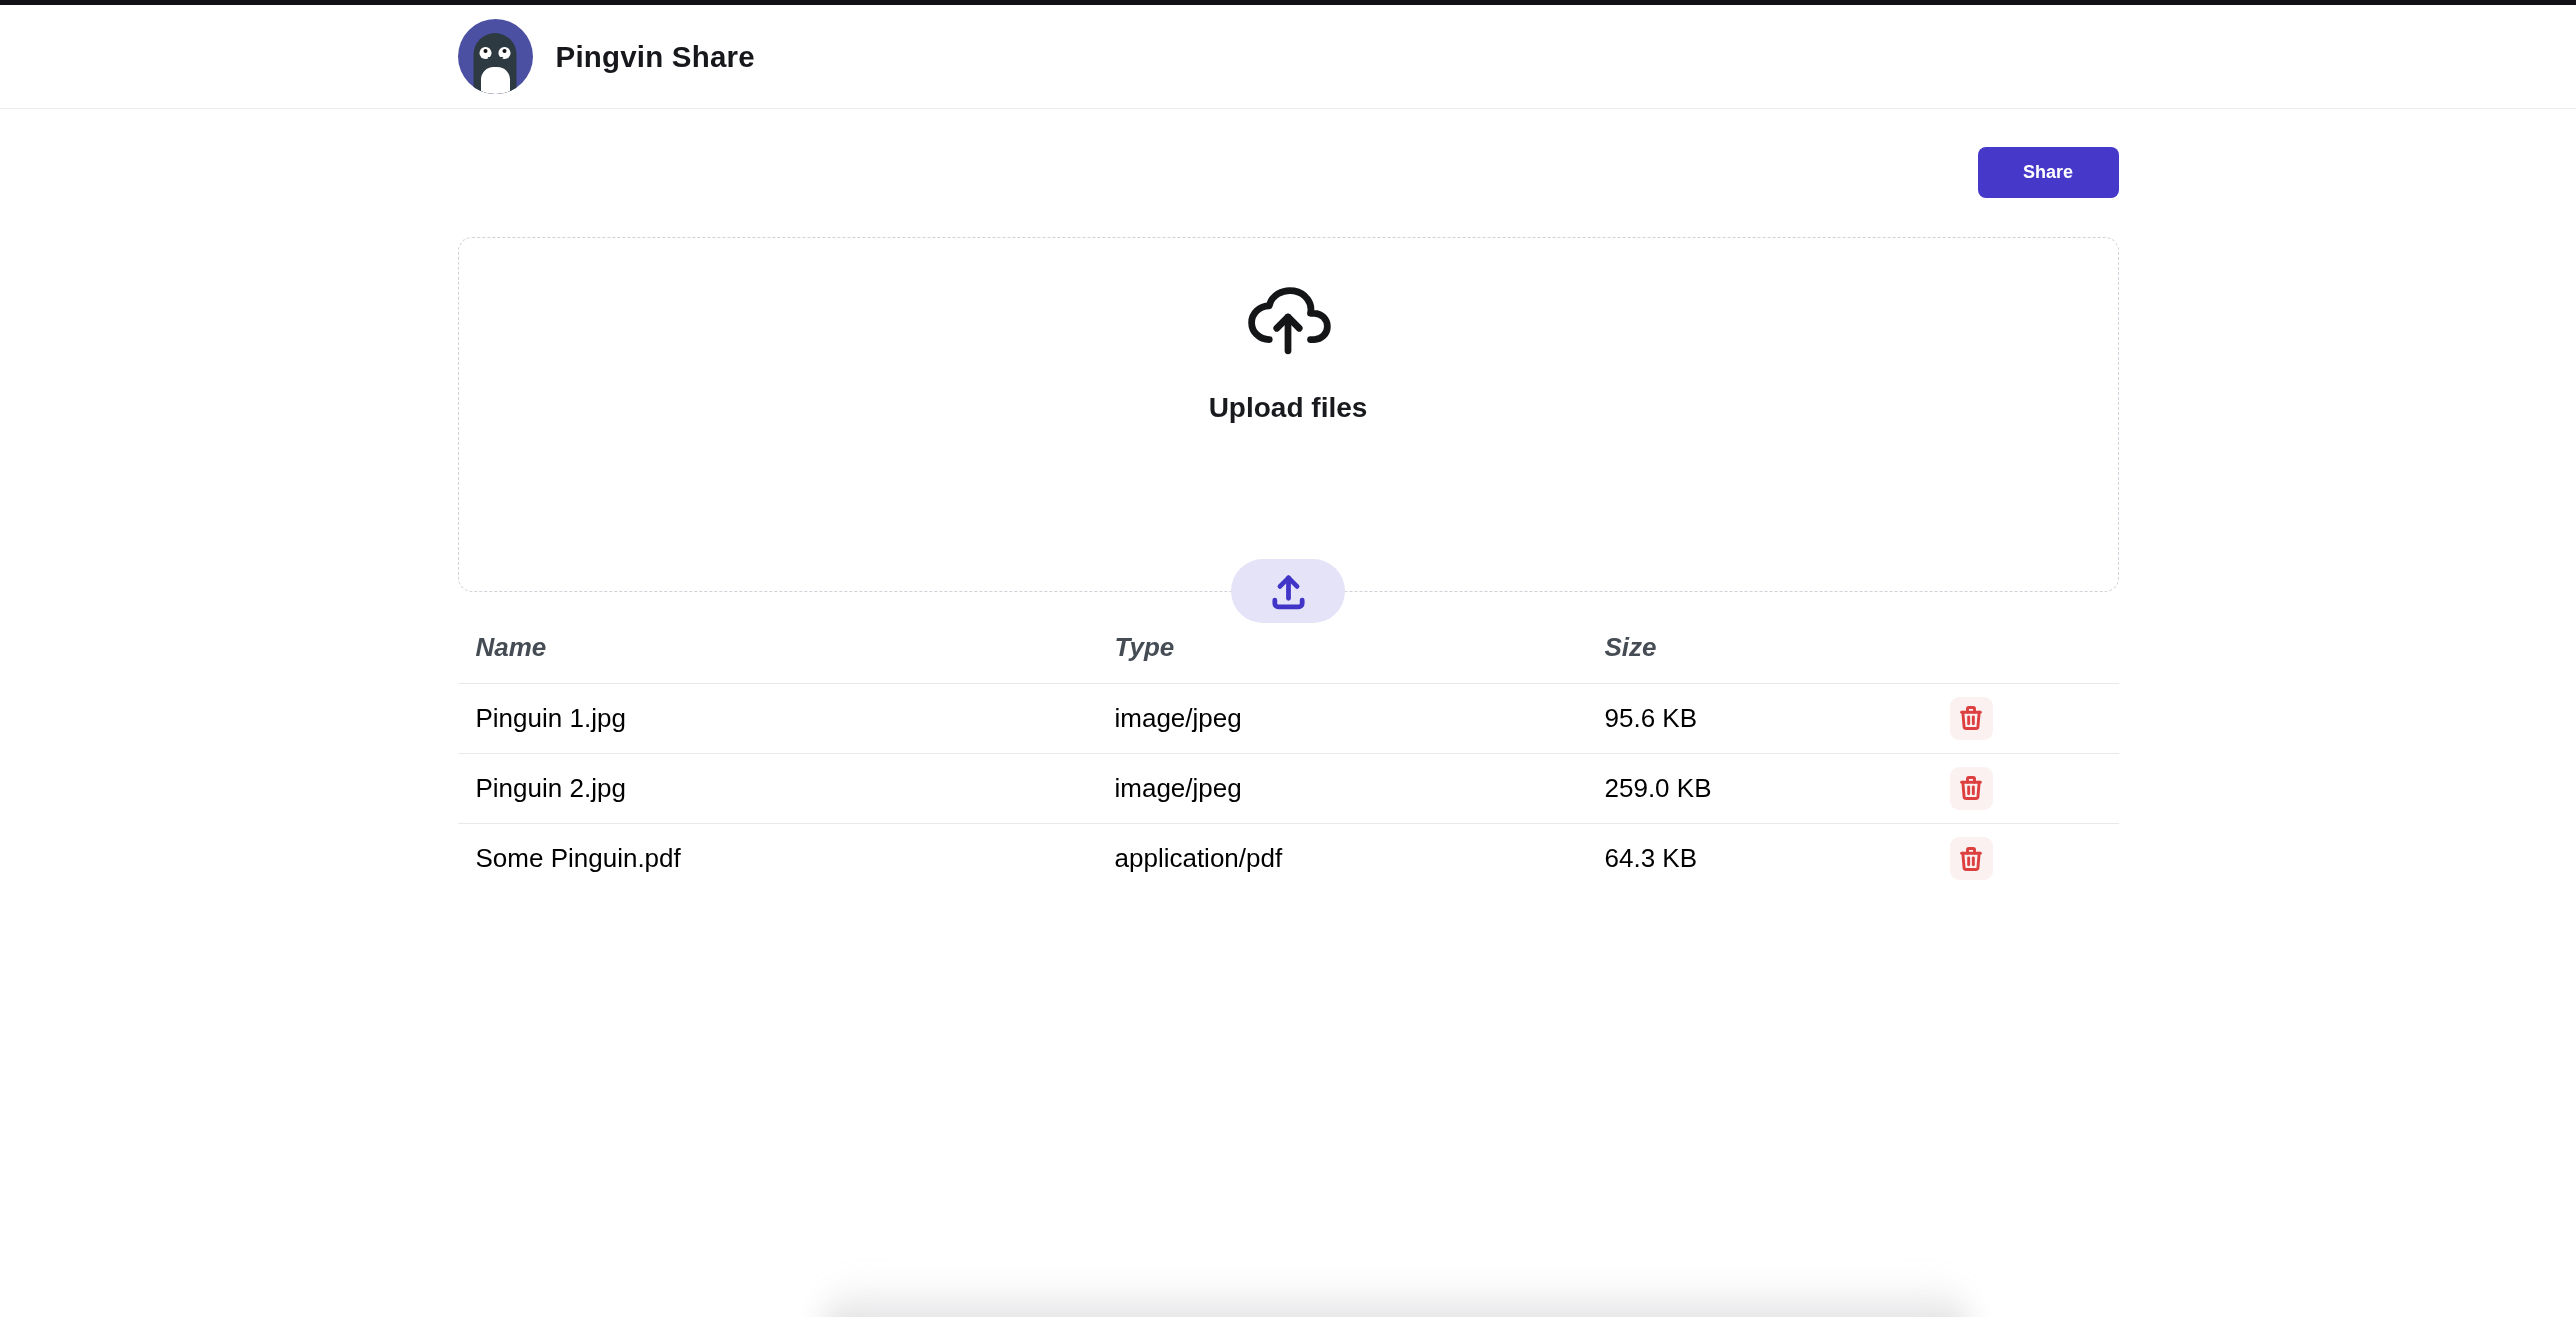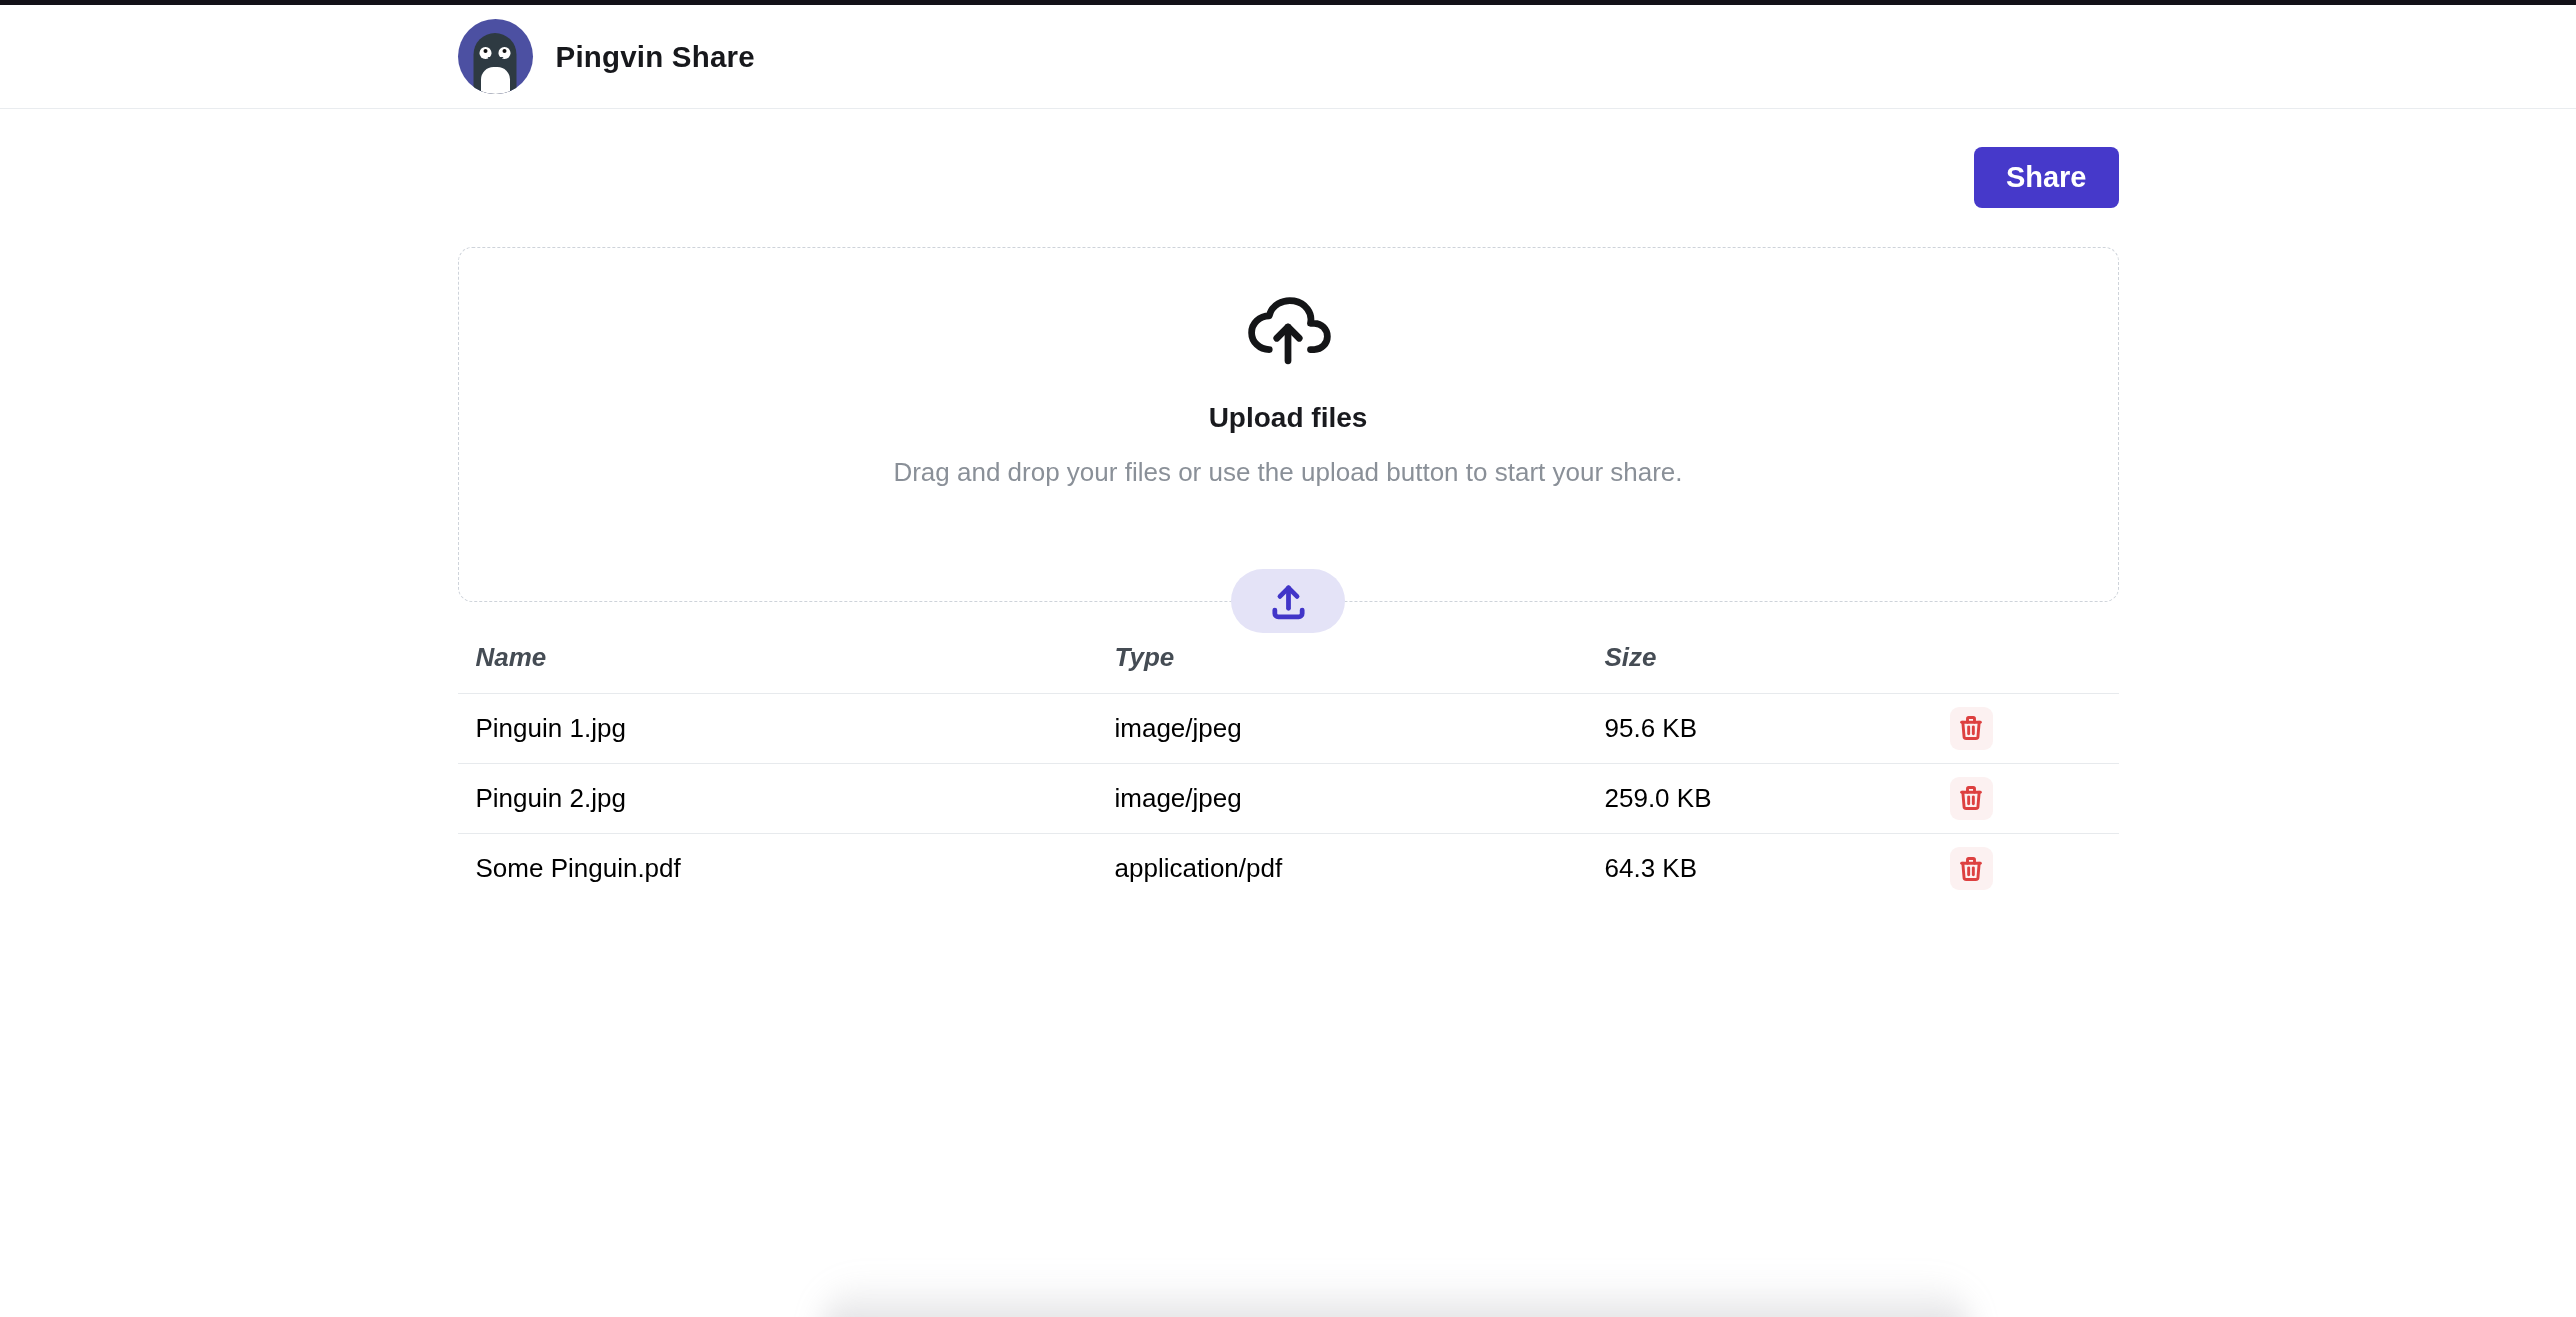--- a/index.html
+++ b/index.html
@@ -29,21 +29,21 @@
 
   .nav { margin-left: auto; display: flex; align-items: center; }
   .nav-upload { height: 52px; padding: 0 22.4px; display: flex; align-items: center; background: #e7e7f8; color: #4c40c8; border-radius: 7.2px; font-size: 26px; font-weight: 600; cursor: pointer; }
   .nav-signout { margin-left: 29.5px; font-size: 26px; font-weight: 600; color: #41454c; cursor: pointer; }
   .theme-btn { margin-left: 48px; width: 52px; height: 52px; border-radius: 10.7px; background: #f6f7f9; border: none; display: flex; align-items: center; justify-content: center; cursor: pointer; padding: 0; }
   .theme-btn svg { width: 36px; height: 36px; }
 
   .container { width: 1661px; margin: 0 auto; }
 
   .share-row { display: flex; justify-content: flex-end; margin-top: 38px; }
-  .share-btn { height: 61px; min-width: 141px; padding: 0 32px; background: #4639ca; color: #fff; border: none; border-radius: 8px; font-size: 29px; font-weight: 600; font-family: inherit; cursor: pointer; }
+  .share-btn { height: 51px; min-width: 141px; padding: 0 32px; background: #4639ca; color: #fff; border: none; border-radius: 8px; font-size: 18px; font-weight: 600; font-family: inherit; cursor: pointer; }
 
   .dropzone { margin-top: 39px; height: 355px; border: 1.8px dashed #ced3da; border-radius: 14.3px; position: relative; text-align: center; cursor: pointer; }
   .cloud-icon svg { margin-top: 34px; width: 90px; height: 90px; }
   .dz-title { margin: 27px 0 0; font-size: 28px; font-weight: 700; color: #191a1e; }
   .dz-sub { margin: 23px 0 0; font-size: 26px; color: #8a9098; }
   .upload-fab { position: absolute; left: 50%; bottom: -32px; transform: translateX(-50%); width: 114px; height: 64px; border-radius: 32px; background: #e4e3f7; border: none; display: flex; align-items: center; justify-content: center; cursor: pointer; }
   .upload-fab svg { width: 41px; height: 41px; }
 
   .files-table { width: 100%; border-collapse: collapse; margin-top: 29px; }
   .files-table th { text-align: left; font-size: 26px; font-weight: 700; color: #454c54; padding: 10.7px 0 19.7px 18px; font-style: italic; }
@@ -88,21 +88,20 @@
 
   <div class="dropzone">
     <span class="icon cloud-icon">
       <svg viewBox="0 0 24 24" fill="none" stroke="#141517" stroke-width="1.8" stroke-linecap="round" stroke-linejoin="round">
         <path d="M7 18a4.6 4.4 0 0 1 0 -9a5 4.5 0 0 1 11 2h1a3.5 3.5 0 0 1 0 7h-1"></path>
         <path d="M9 15l3 -3l3 3"></path>
         <path d="M12 12l0 9"></path>
       </svg>
     </span>
     <h1 class="dz-title">Upload files</h1>
-    <p class="dz-sub">Drag and drop your files or use the upload button to start your share.</p>
     <button class="upload-fab">
       <span class="icon">
         <svg viewBox="0 0 24 24" fill="none" stroke="#4135c8" stroke-width="2.8" stroke-linecap="round" stroke-linejoin="round">
           <path d="M4 17v2a2 2 0 0 0 2 2h12a2 2 0 0 0 2 -2v-2"></path>
           <path d="M7 9l5 -5l5 5"></path>
           <path d="M12 4l0 12"></path>
         </svg>
       </span>
     </button>
   </div>

